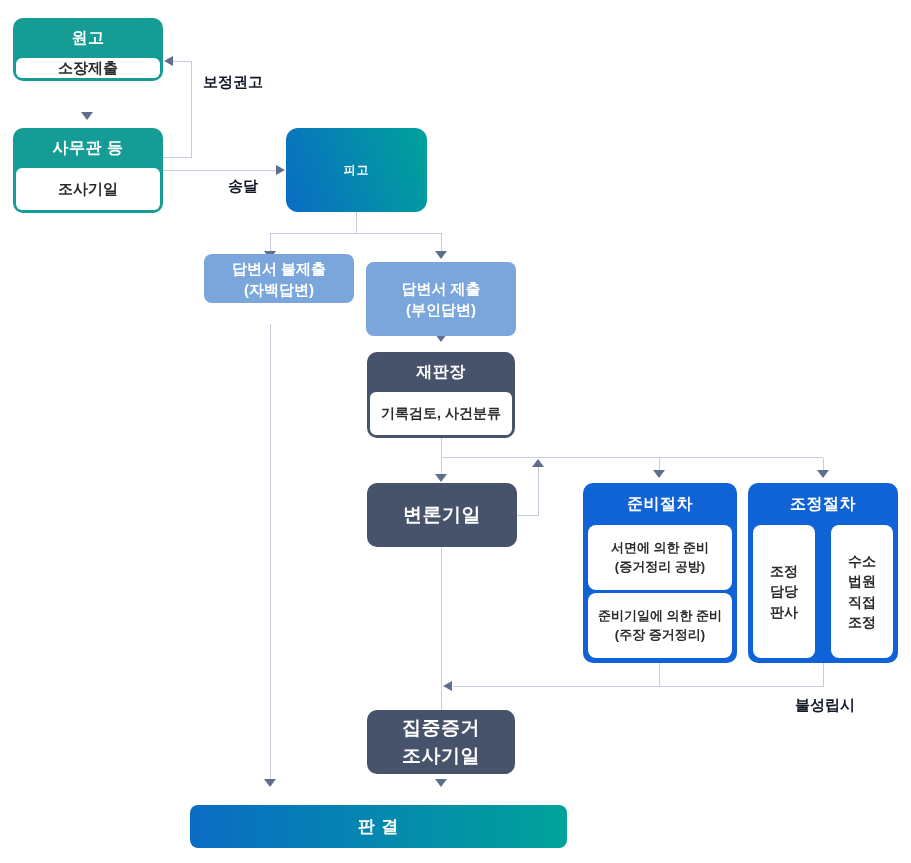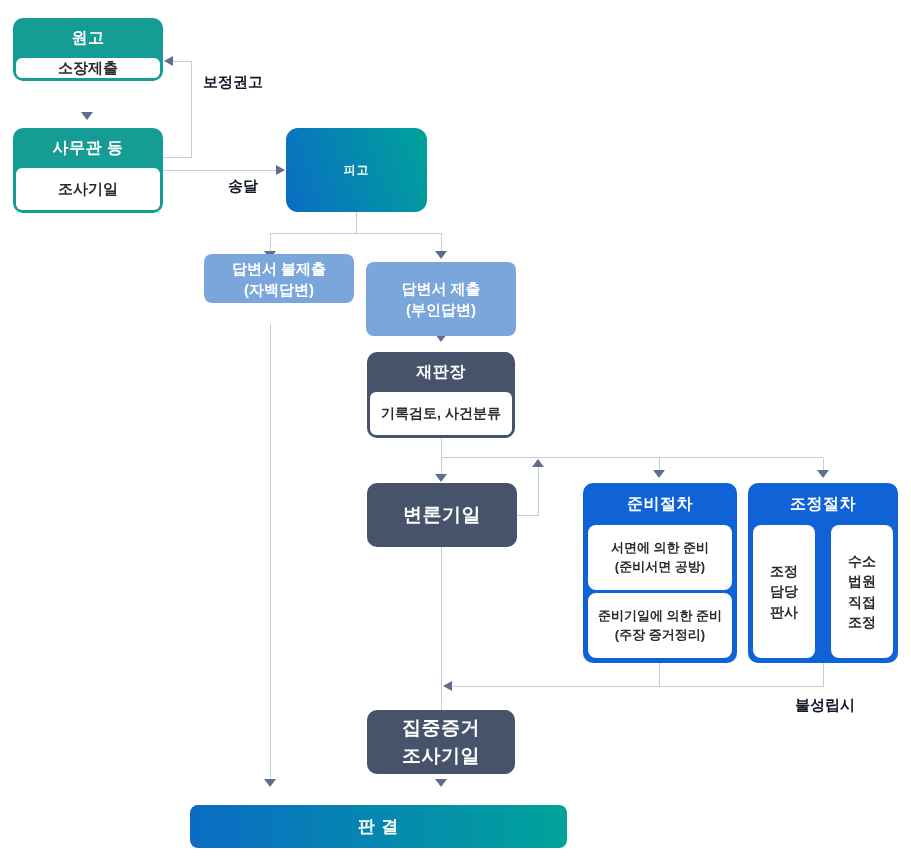--- a/index.html
+++ b/index.html
@@ -150,21 +150,21 @@
 
   <div class="node slatebox" style="left:367px;top:483px;width:150px;height:64px;">
     <span>변론기일</span>
   </div>
 
   <div class="bluebox" style="left:583px;top:483px;width:154px;height:180px;">
     <div class="hdr">준비절차</div>
     <div class="stack">
       <div class="cell">
         <div>서면에 의한 준비</div>
-        <div>(준비서면 공방)</div>
+        <div>(증거정리 공방)</div>
       </div>
       <div class="cell">
         <div>준비기일에 의한 준비</div>
         <div>(주장 증거정리)</div>
       </div>
     </div>
   </div>
 
   <div class="bluebox" style="left:748px;top:483px;width:150px;height:180px;">
     <div class="hdr">조정절차</div>

